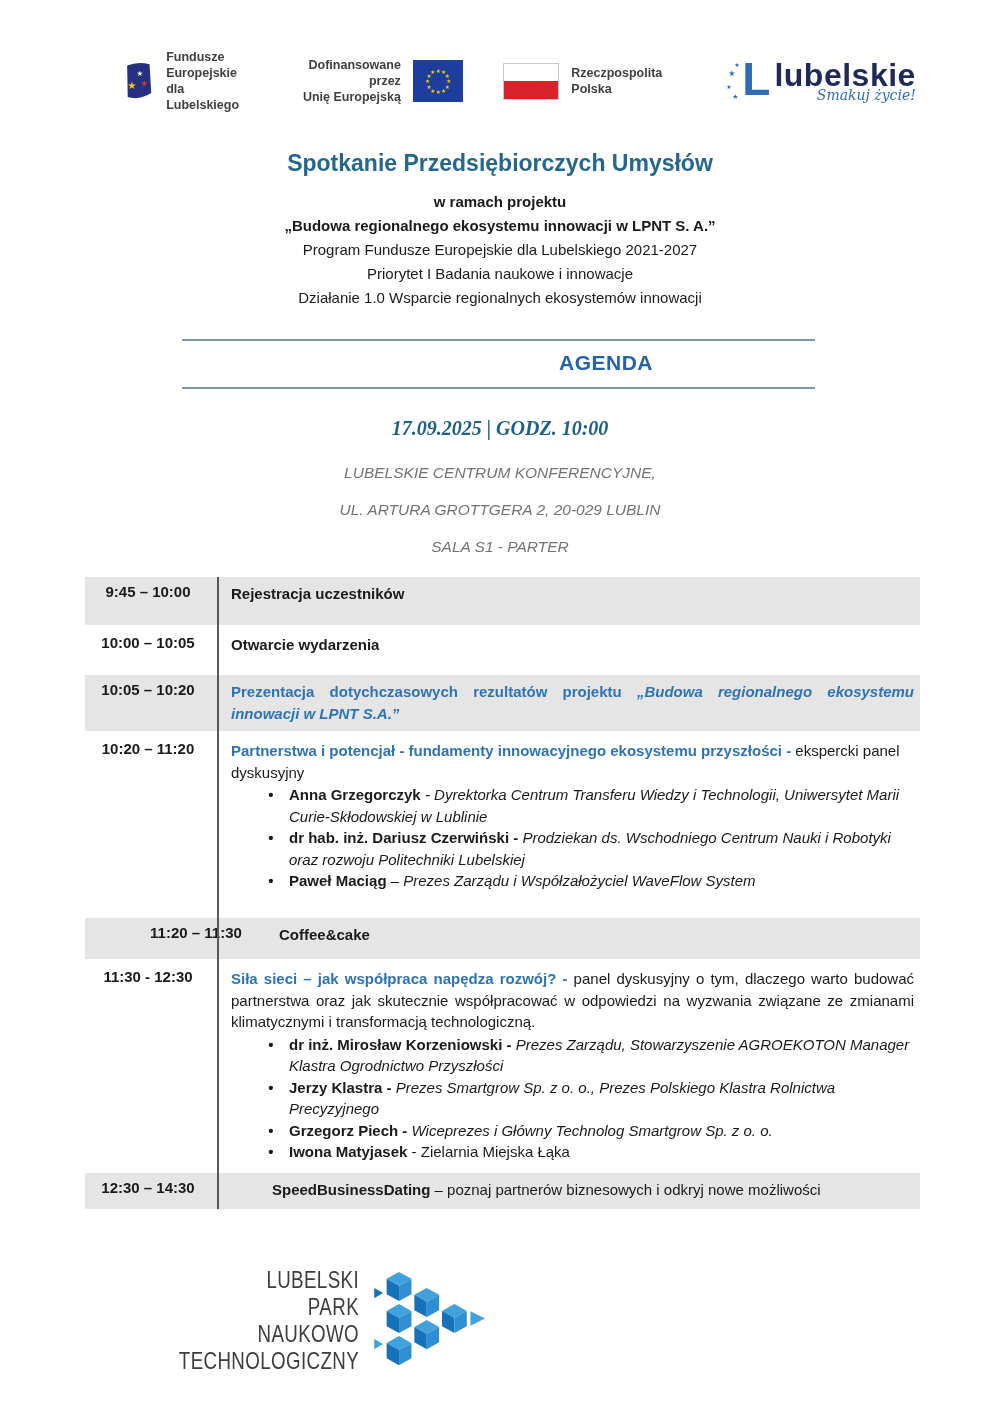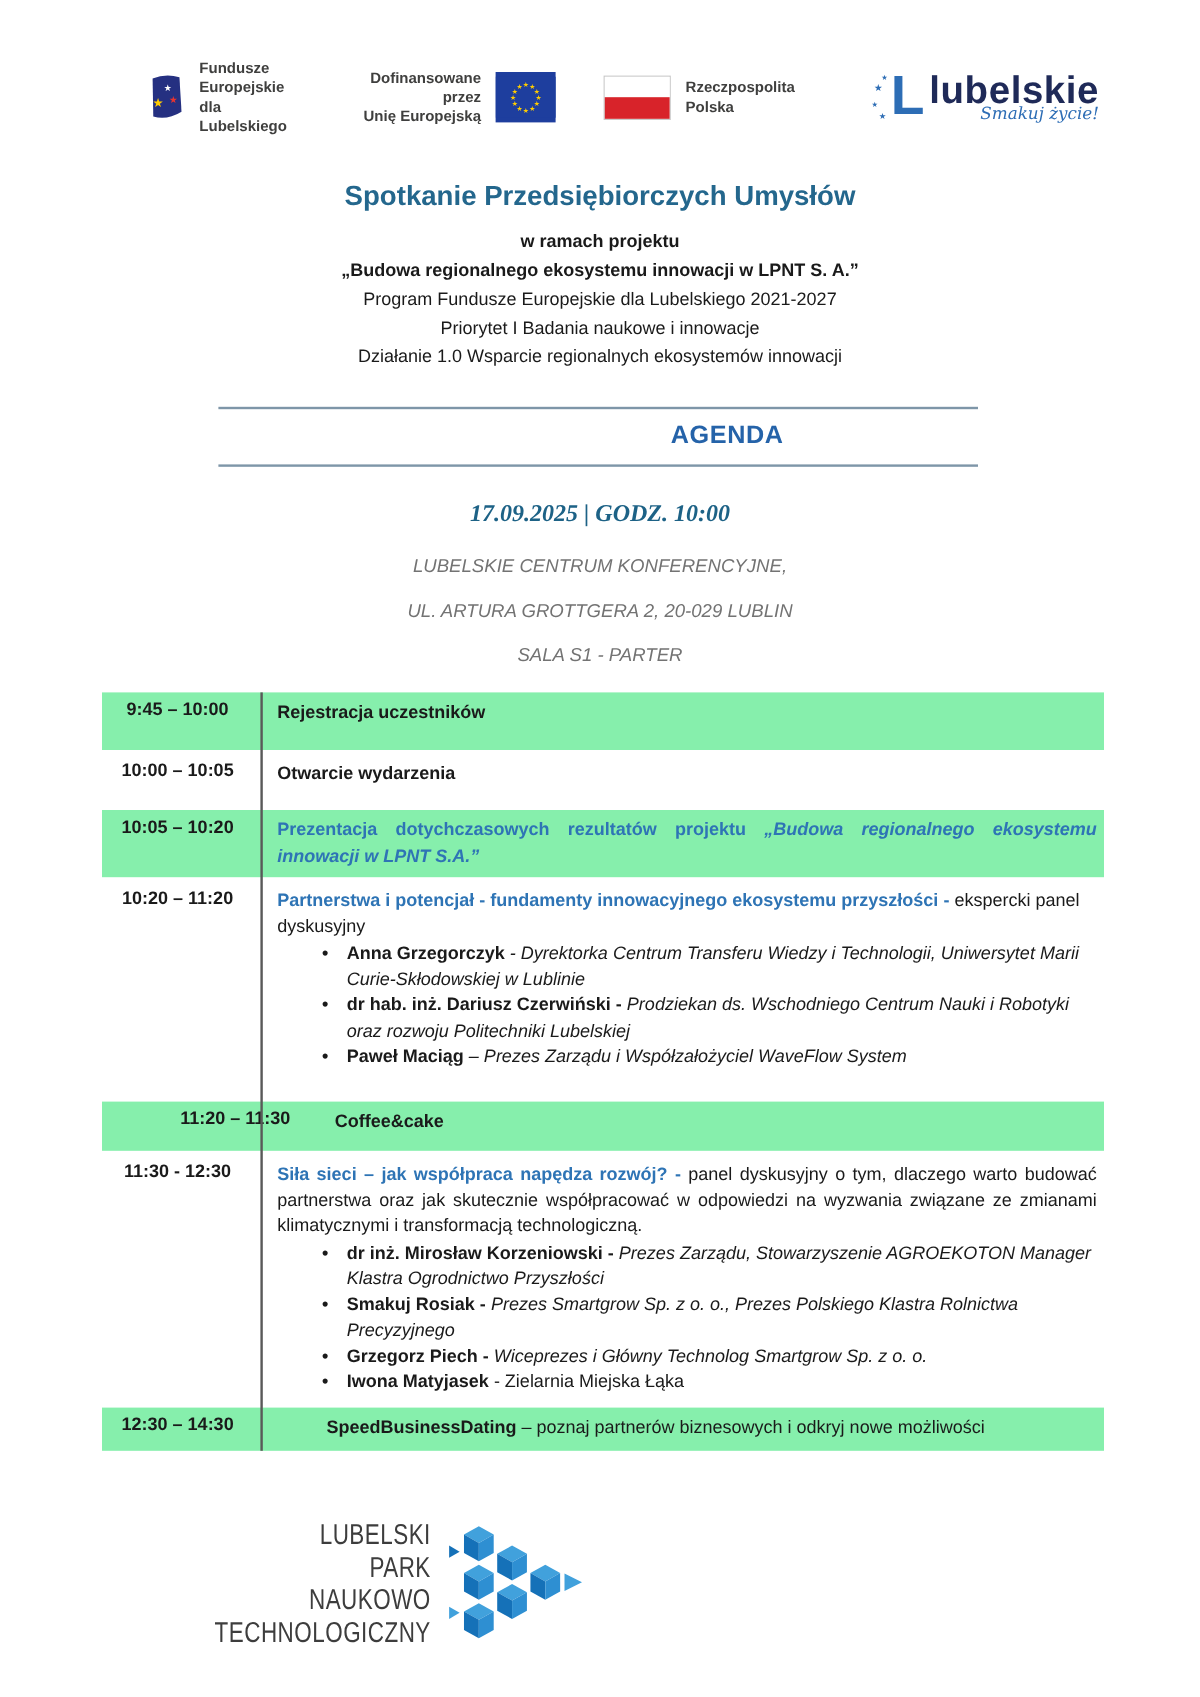--- a/index.html
+++ b/index.html
@@ -33,21 +33,21 @@
   
   .agenda-wrap{margin:30px 0 0 182px;width:633px;border-top:2px solid #7e96a8;border-bottom:2px solid #7e96a8;padding:10px 0 12px 0;}
   .agenda-txt{text-align:center;padding-left:215px;font-size:21px;font-weight:bold;color:#2563a9;letter-spacing:0.5px;}
   .date-line{text-align:center;margin-top:28px;font-size:20px;font-weight:bold;font-style:italic;color:#1d6286;font-family:Liberation Serif, serif;}
   .venue{margin-top:14px;text-align:center;font-style:italic;font-size:15.5px;color:#737373;line-height:37px;}
 
   
   .table{position:relative;margin:12px 0 0 85px;width:835px;}
   .table::before{content:"";position:absolute;left:132px;top:0;bottom:0;width:2px;background:#595959;}
   .trow{display:flex;margin-bottom:3px;}
-  .trow.gray{background:#86efac;}
+  .trow.gray{background:#e5e5e5;}
   .tcell.time{width:132px;flex:0 0 132px;box-sizing:border-box;text-align:center;font-weight:bold;font-size:15px;padding:6px 6px 0 0;}
   .tcell.content{flex:1;box-sizing:border-box;padding:6px 6px 4px 14px;font-size:15px;line-height:21.5px;}
   .b{font-weight:bold;}
   .blue{color:#2e74b5;font-weight:bold;}
   .blue.i{font-style:italic;}
   .it{font-style:italic;}
   .just{text-align:justify;}
   .bullets{margin-top:1px;}
   .bullet{display:flex;margin-left:22px;}
   .bullet .marker{flex:0 0 36px;text-align:center;font-weight:bold;}
@@ -199,21 +199,21 @@
         <div class="just">
           <span class="blue">Siła sieci – jak współpraca napędza rozwój? - </span><span>panel dyskusyjny o tym, dlaczego warto budować partnerstwa oraz jak skutecznie współpracować w odpowiedzi na wyzwania związane ze zmianami klimatycznymi i transformacją technologiczną.</span>
         </div>
         <div class="bullets">
           <div class="bullet">
             <span class="marker">•</span>
             <span class="btxt"><span class="b">dr inż. Mirosław Korzeniowski -</span> <span class="it">Prezes Zarządu, Stowarzyszenie AGROEKOTON Manager Klastra Ogrodnictwo Przyszłości</span></span>
           </div>
           <div class="bullet">
             <span class="marker">•</span>
-            <span class="btxt"><span class="b">Smakuj Rosiak -</span> <span class="it">Prezes Smartgrow Sp. z o. o., Prezes Polskiego Klastra Rolnictwa Precyzyjnego</span></span>
+            <span class="btxt"><span class="b">Jerzy Klastra -</span> <span class="it">Prezes Smartgrow Sp. z o. o., Prezes Polskiego Klastra Rolnictwa Precyzyjnego</span></span>
           </div>
           <div class="bullet">
             <span class="marker">•</span>
             <span class="btxt"><span class="b">Grzegorz Piech -</span> <span class="it">Wiceprezes i Główny Technolog Smartgrow Sp. z o. o.</span></span>
           </div>
           <div class="bullet">
             <span class="marker">•</span>
             <span class="btxt"><span class="b">Iwona Matyjasek</span> <span>- Zielarnia Miejska Łąka</span></span>
           </div>
         </div>

